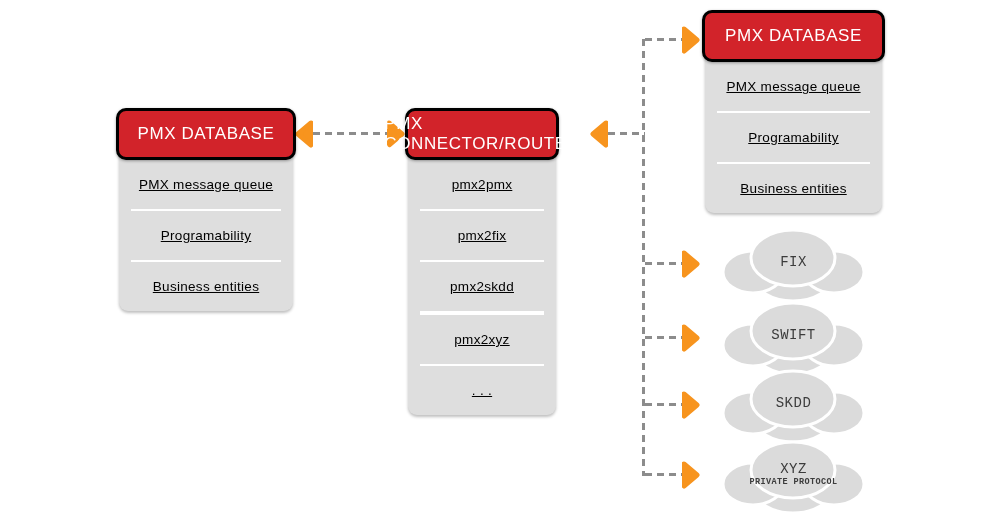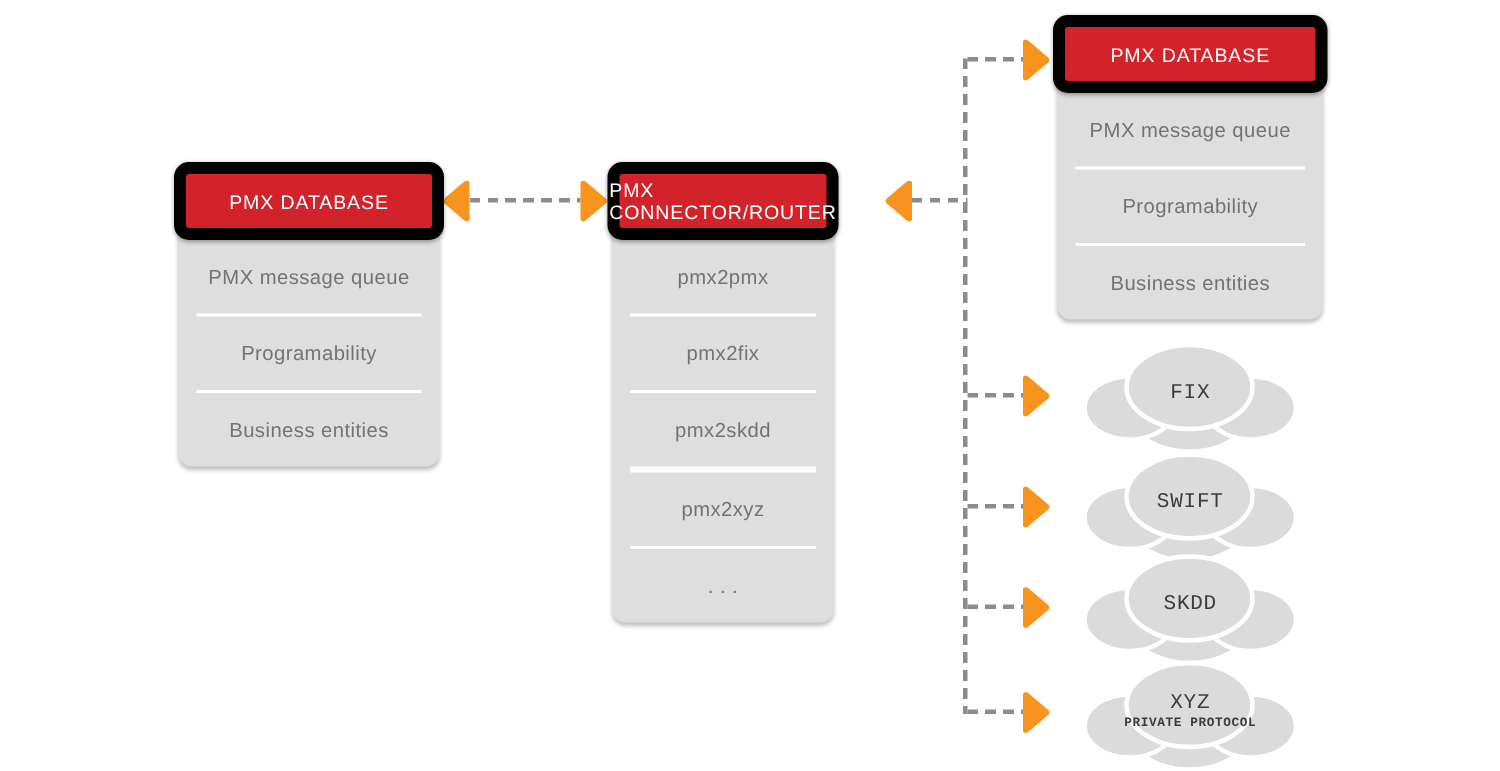--- a/index.html
+++ b/index.html
@@ -9,46 +9,47 @@
     background:#ffffff;
     font-family:"Liberation Sans", sans-serif;
     overflow:hidden;
   }
   
   .panel{position:absolute;}
   .panel-header{
     position:relative;
     z-index:3;
     background:#d2232a;
-    border:8px solid #000000;
+    border:3px solid #000000;
     border-radius:10px;
     height:52px;
     margin:0 -3px;
     box-sizing:border-box;
     display:flex;align-items:center;justify-content:center;
     color:#ffffff;
-    font-size:13px;
+    font-size:17px;
     letter-spacing:0.6px;
     box-shadow:0 1px 3px rgba(0,0,0,0.35);
   }
   .panel-body{
     position:relative;
     z-index:1;
     background:#dedede;
     border-radius:0 0 9px 9px;
     margin-top:-8px;
     padding-top:8px;
     box-shadow:0 2px 3px rgba(0,0,0,0.25);
   }
   .panel-row{
     height:49px;
     display:flex;align-items:center;justify-content:center;
-    color:#737373;
+    color:#000000;
     font-size:13.5px;
     letter-spacing:0.3px;
+    text-decoration:underline;
   }
   .row-divider{height:2px;background:#ffffff;margin:0 12px;}
   
   .dash-h{
     position:absolute;height:3px;
     background:repeating-linear-gradient(90deg,#8c8c8c 0 7px,transparent 7px 12px);
   }
   .dash-v{
     position:absolute;width:3px;
     background:repeating-linear-gradient(180deg,#8c8c8c 0 7px,transparent 7px 12px);

